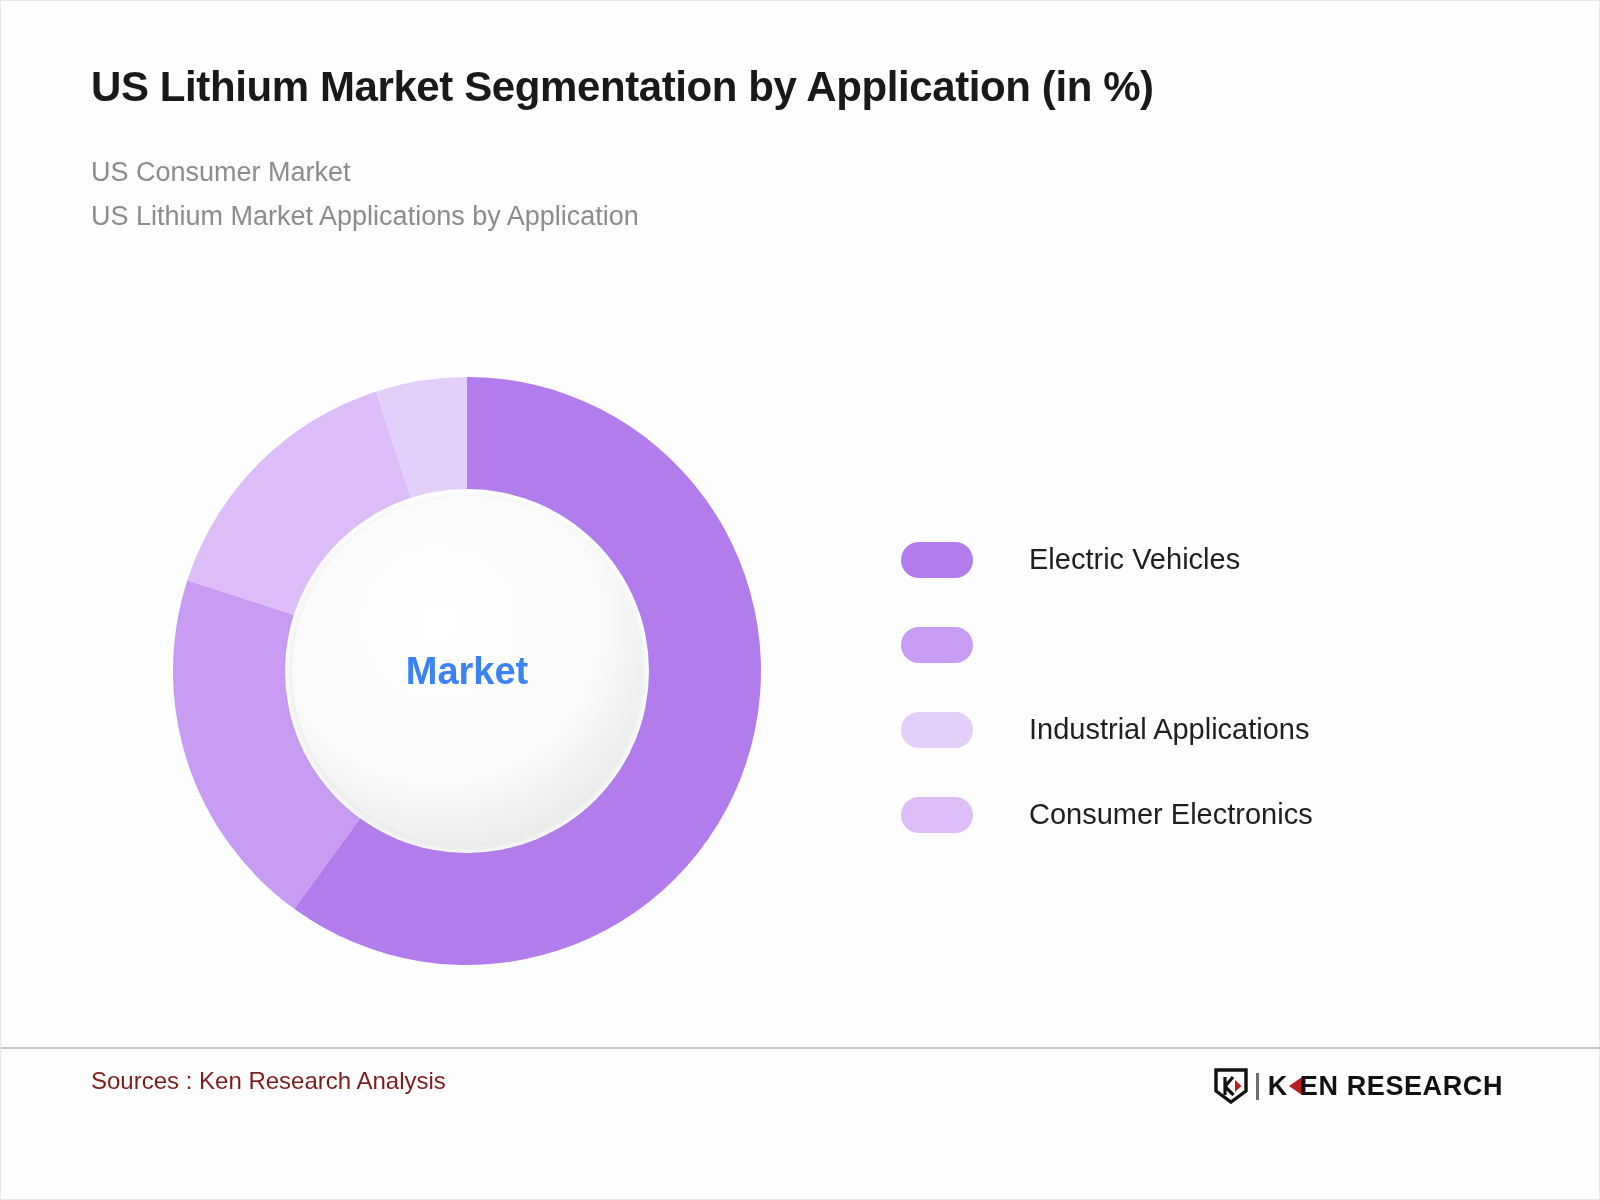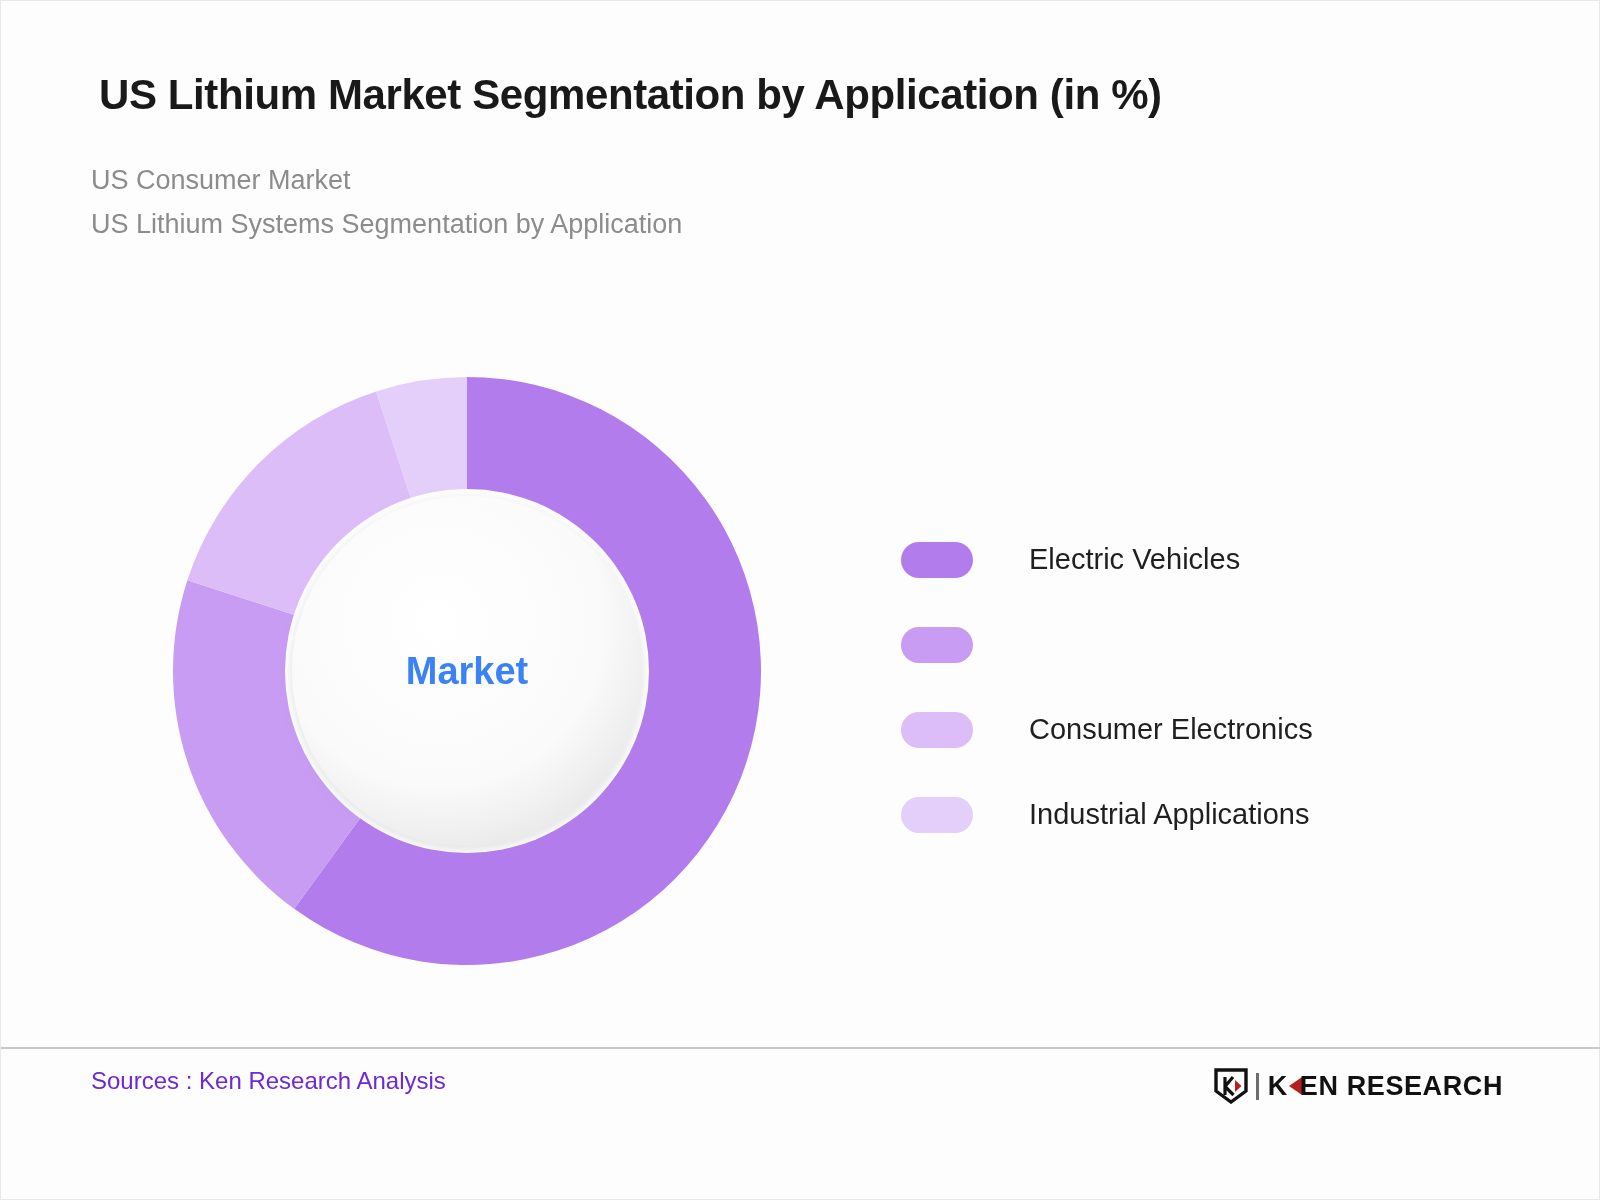--- a/index.html
+++ b/index.html
@@ -33,21 +33,21 @@
     left: 90px;
     top: 62px;
     width: 1430px;
   }
   .chart-title {
     font-size: 42px;
     font-weight: bold;
     color: #191919;
     letter-spacing: -0.4px;
     line-height: 1.15;
-    margin: 8px;
+    margin: 0;
     white-space: nowrap;
   }
   .subtitle-block {
     margin-top: 40px;
   }
   .chart-subtitle {
     font-size: 27px;
     color: #8c8c8c;
     line-height: 1.62;
     font-weight: normal;
@@ -123,21 +123,21 @@
     top: 1046px;
     width: 1600px;
     height: 2px;
     background: #c9c9c9;
   }
   .footer-source {
     position: absolute;
     left: 90px;
     top: 1066px;
     font-size: 24px;
-    color: #6d28d9;
+    color: #7f1d1d;
   }
   .brand {
     position: absolute;
     right: 96px;
     top: 1068px;
     display: flex;
     align-items: center;
     height: 34px;
   }
   .brand-mark {
@@ -179,21 +179,21 @@
 </style>
 </head>
 <body>
 
 <div class="slide">
 
   <div class="header">
     <h1 class="chart-title">US Lithium Market Segmentation by Application (in %)</h1>
     <div class="subtitle-block">
       <div class="chart-subtitle">US Consumer Market</div>
-      <div class="chart-subtitle">US Lithium Systems Segmentation by Application</div>
+      <div class="chart-subtitle">US Lithium Market Applications by Application</div>
     </div>
   </div>
 
   <div class="chart-area">
 
     <div class="donut-wrap">
       <svg class="donut-svg" viewBox="0 0 588 588">
         <defs>
           <radialGradient id="hubGrad" cx="42%" cy="36%" r="76%">
             <stop offset="0%" stop-color="#ffffff"></stop>
@@ -223,27 +223,27 @@
       <div class="legend-item">
         <span class="legend-swatch" style="background: rgb(179, 124, 237);"></span>
         <span class="legend-label">Electric Vehicles</span>
       </div>
 
       <div class="legend-item">
         <span class="legend-swatch" style="background: rgb(199, 156, 242);"></span>
       </div>
 
       <div class="legend-item">
+        <span class="legend-swatch" style="background: rgb(228, 206, 250);"></span>
+        <span class="legend-label">Industrial Applications</span>
+      </div>
+
+      <div class="legend-item">
         <span class="legend-swatch" style="background: rgb(221, 189, 248);"></span>
         <span class="legend-label">Consumer Electronics</span>
-      </div>
-
-      <div class="legend-item">
-        <span class="legend-swatch" style="background: rgb(228, 206, 250);"></span>
-        <span class="legend-label">Industrial Applications</span>
       </div>
 
     </div>
   </div>
 
   <div class="footer-rule"></div>
   <div class="footer-source">Sources : Ken Research Analysis</div>
 
   <div class="brand">
     <svg class="brand-mark" viewBox="0 0 34 36">

